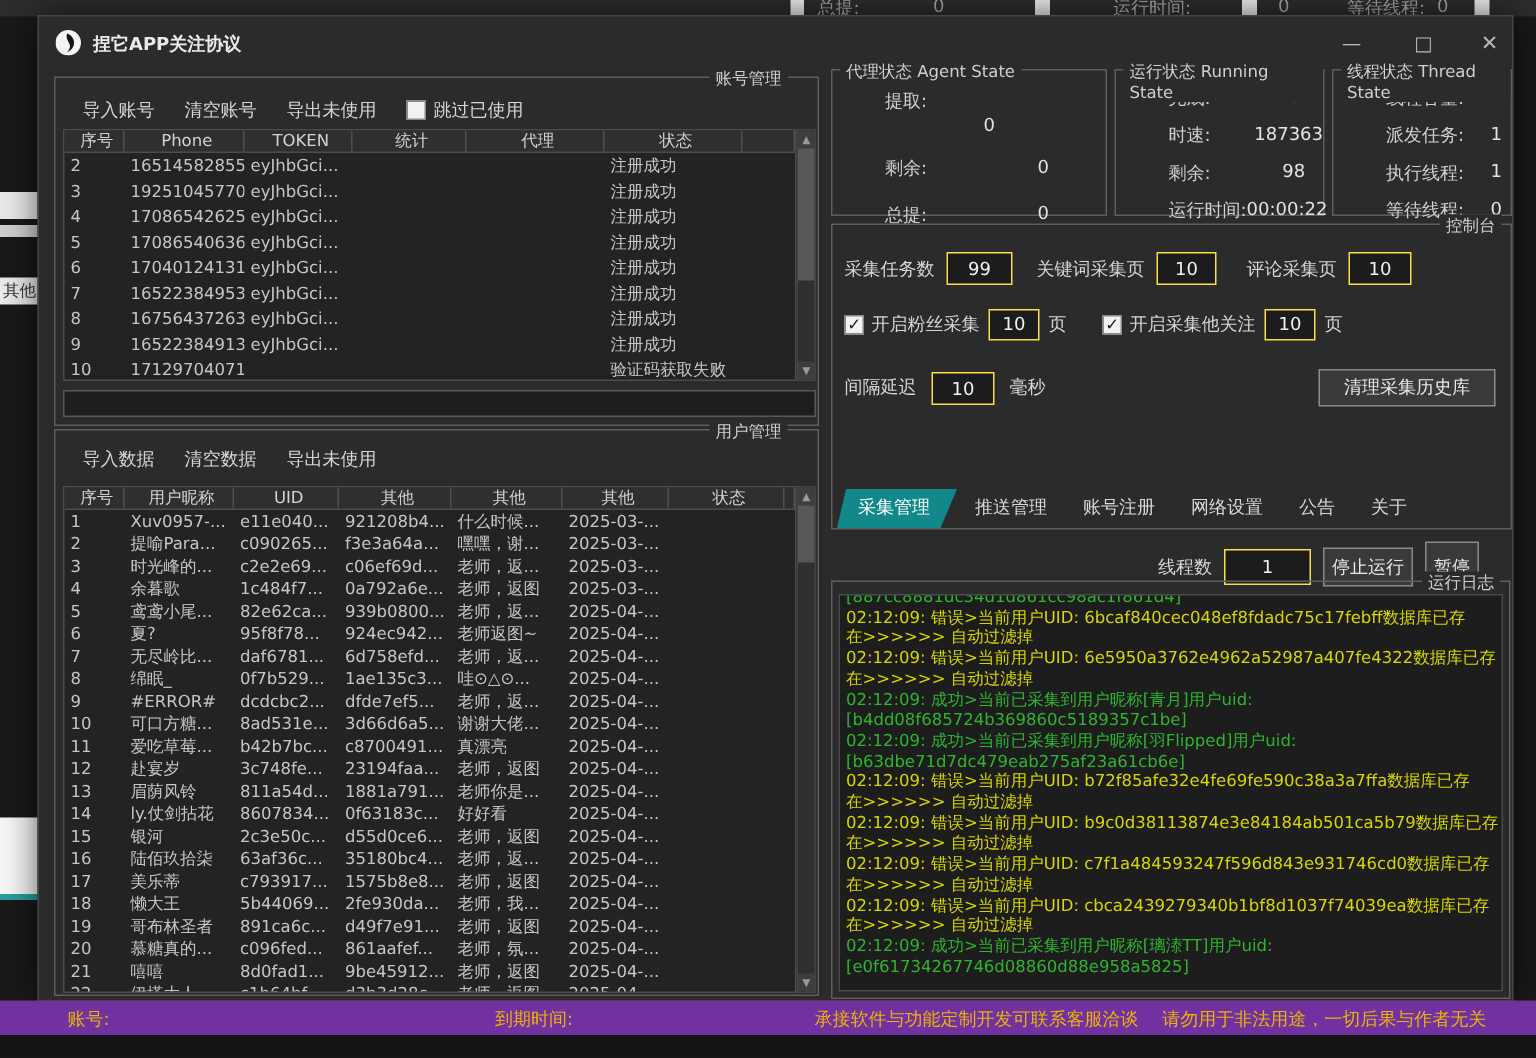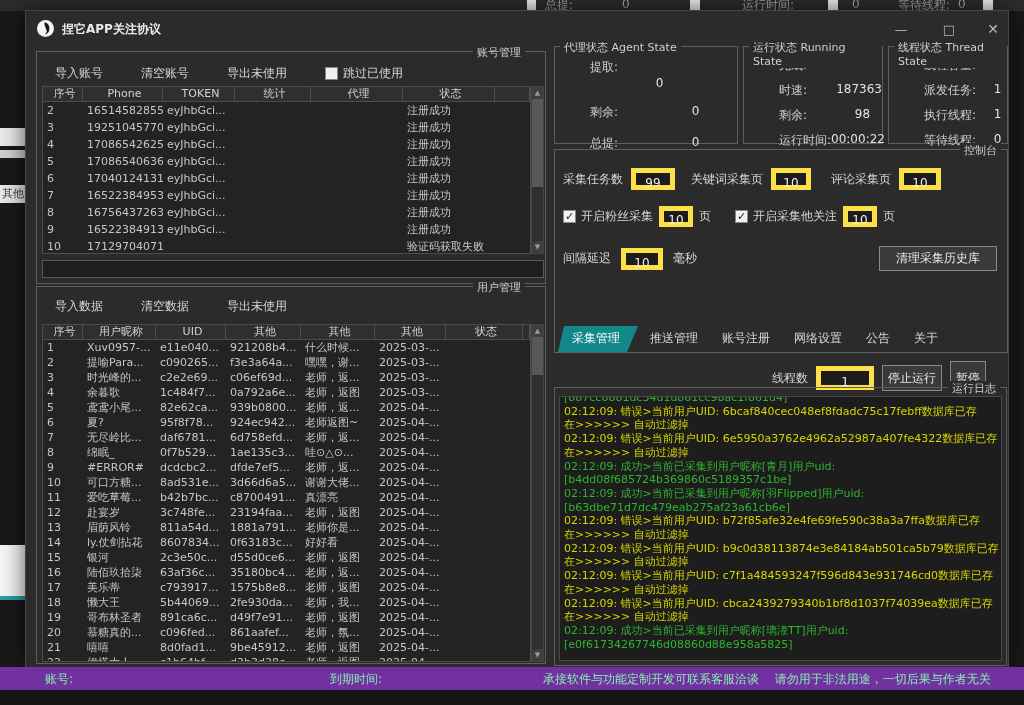--- a/index.html
+++ b/index.html
@@ -25,21 +25,21 @@
   .win-btn { position:absolute; top:8px; width:30px; height:20px; color:#b5b5b5; font-size:13px;
              display:flex; align-items:center; justify-content:center; }
   .win-btn.min { left:860px; } .win-btn.max { left:908px; } .win-btn.close { left:952px; font-size:14px; }
 
   
   .group { position:absolute; border:1px solid #5e5e5e;padding-left:27px; }
   .group > .glabel { position:absolute; top:-7px; font-size:11px; color:#cfcfcf; background:#2b2b2b; padding:0 4px; }
   .glabel.right { right:20px; } .glabel.left { left:5px; } .glabel.right-sm { right:6px; }
 
   
-  .toolbar { position:absolute; left:0; display:flex; align-items:center; padding-left:18px; gap:38px; height:22px; }
+  .toolbar { position:absolute; left:0; display:flex; align-items:center; padding-left:18px; gap:20px; height:22px; }
   .flat-btn { background:none; border:none; color:#d6d6d6; font-size:12px; font-family:inherit; white-space:nowrap; cursor:default; }
   .cbwrap { display:flex; align-items:center; gap:5px; color:#d6d6d6; font-size:12px; white-space:nowrap; }
   .cbox { width:13px; height:13px; background:#f2f2f2; border:1px solid #888; font-size:11px; line-height:11px;
           color:#1a1a1a; text-align:center; font-weight:bold; }
 
   
   .tbl { position:absolute; background:#232323; border:1px solid #4c4c4c; overflow:hidden; }
   .tr { display:grid; align-items:center; }
   .tbl-account .tr { grid-template-columns:40px 80px 72px 76px 92px 92px 1fr; height:17px; }
   .tbl-user .tr { grid-template-columns:40px 73px 70px 75px 74px 71px 77px 1fr; height:15px; }
@@ -54,42 +54,42 @@
   .progressbox { position:absolute; background:#1e1e1e; border:1px solid #585858; }
 
   
   .kv { display:flex; font-size:12px; color:#d0d0d0; }
   .kv .k { padding-left:8px; width:72px; white-space:nowrap; }
   .kv .v { flex:1; text-align:center; color:#e2e2e2; white-space:nowrap; }
   .kv-list.sp28 .kv { margin-top:14px; } .kv-list.sp28 .kv:first-child { margin-top:12px;flex-direction:column; }
   .kv-list.sp21 .kv { margin-top:8px; } .kv-list.sp21 .kv:first-child { margin-top:10px; }
 
   
-  .inputbox { background:#1c1c1c; border:5px solid #fde047; color:#f0f0f0; font-size:12px;
+  .inputbox { background:#1c1c1c; border:1px solid #fde047; color:#f0f0f0; font-size:12px;
               text-align:center; display:inline-block; }
   .con-label { font-size:12px; color:#d6d6d6; white-space:nowrap; }
   .con-row { position:absolute; display:flex; align-items:center; }
   .push-btn { background:#3a3a3a; border:1px solid #8a8a8a; color:#e8e8e8; font-size:12px;
               font-family:inherit; display:flex; align-items:center; justify-content:center; cursor:default; }
 
   
   .tabbar { position:absolute; display:flex; gap:0; }
   .tab { font-size:12px; color:#d8d8d8; padding:4px 12px 5px 12px; white-space:nowrap; }
   .tab.active { background:#12888a; color:#fff; clip-path:polygon(6px 0,100% 0,calc(100% - 11px) 100%,0 100%); padding:4px 18px 5px 14px; }
 
   
   .logbox { position:absolute; background:#1d1d1d; border:1px solid #4a4a4a; overflow:hidden; padding:0 4px; }
   .log-line { font-size:11px; line-height:13.7px; white-space:nowrap; }
   .log-line.yellow { color:#d6d600; }
   .log-line.green { color:#2eb52e; }
   .loglines { margin-top:-6px; }
 
   
   .statusbar { position:absolute; left:0; top:667px; width:1024px; height:23px; background:#7131a1; }
-  .statusbar span { position:absolute; top:4px; font-size:12px; color:#86efac; white-space:nowrap; }
+  .statusbar span { position:absolute; top:4px; font-size:12px; color:#eab308; white-space:nowrap; }
   .bottom-strip { position:absolute; left:0; top:690px; width:1024px; height:15px; background:#141414; }
 </style>
 </head>
 <body>
 
 <div class="screen">
 
   <div class="bg-strip">
     <span class="frag-label" style="left:545px">总提:</span>
     <span class="frag-label" style="left:622px">0</span>

